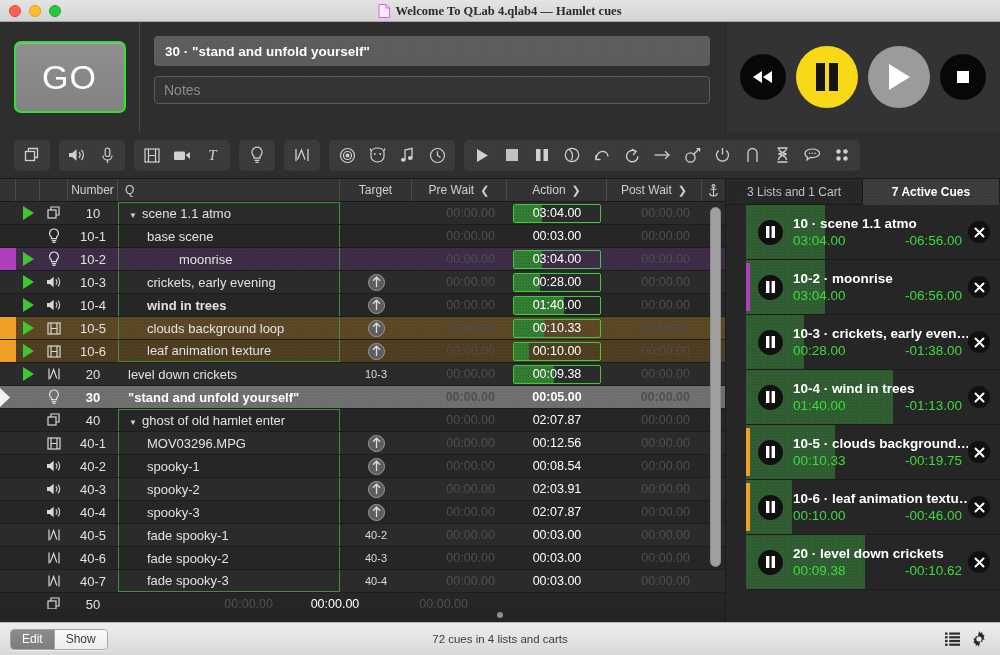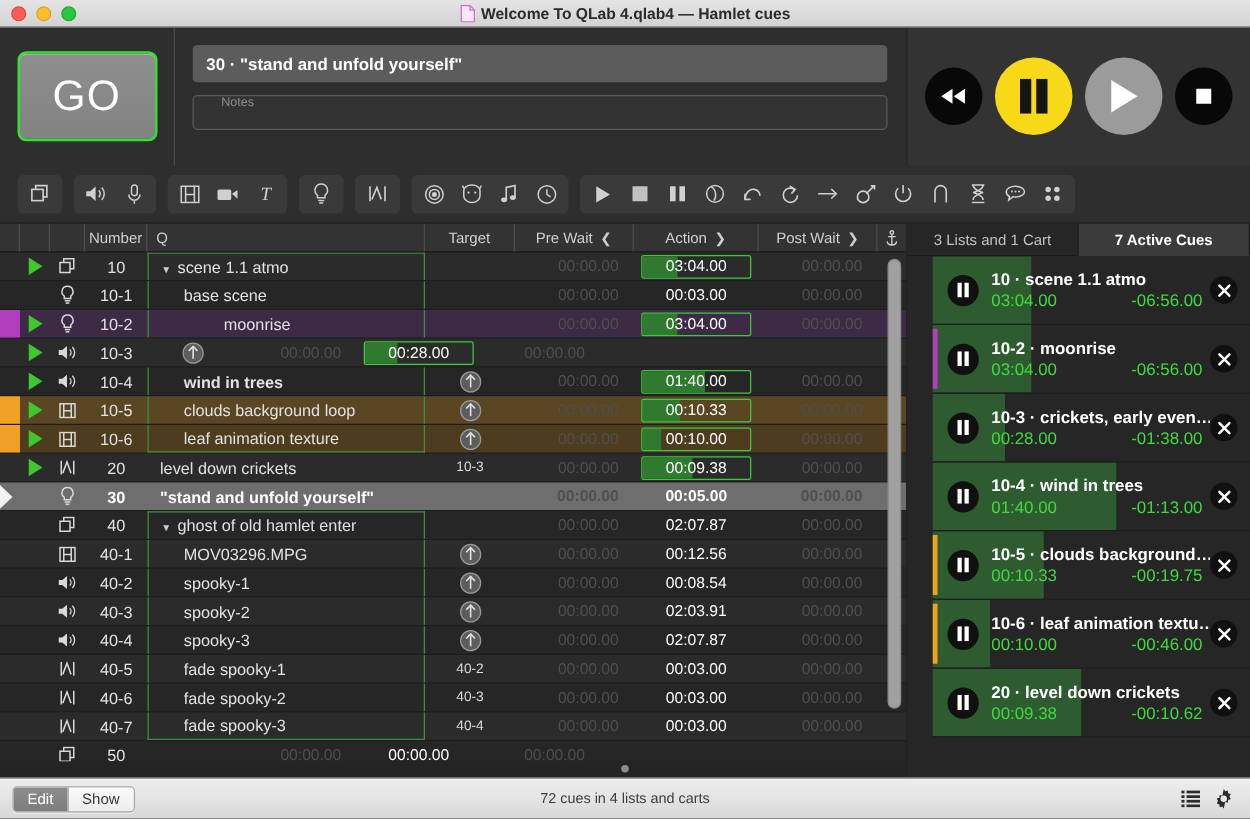--- a/index.html
+++ b/index.html
@@ -12,21 +12,21 @@
   }
 
   
   .window { width: 1000px; height: 655px; position: relative; background: #2b2b2b; display: flex; flex-direction: column; }
 
   
   .titlebar {
     height: 22px; flex: 0 0 22px;
     background: linear-gradient(#e4e4e4, #d3d3d3);
     border-bottom: 1px solid #a8a8a8;
-    display: flex; align-items: center; position: relative;
+    display: flex; align-items: center; position: relative; font-family: Liberation Serif, serif;
   }
   .traffic { display: flex; gap: 8px; padding-left: 9px; }
   .tl { width: 12px; height: 12px; border-radius: 50%; }
   .tl.red { background: #ff5f57; border: 1px solid #e0443e; }
   .tl.yellow { background: #ffbd2e; border: 1px solid #dea123; }
   .tl.green { background: #28c940; border: 1px solid #1aab29; }
   .title-center {
     position: absolute; left: 0; right: 0; top: 0; height: 22px;
     display: flex; align-items: center; justify-content: center; gap: 5px;
     font-size: 12.5px; color: #2a2a2a; font-weight: bold; pointer-events: none;
@@ -52,22 +52,22 @@
   .cuefield {
     height: 30px; border-radius: 4px; background: #5c5c5c;
     display: flex; align-items: center; padding: 0 11px;
     color: #ffffff; font-size: 13.5px; font-weight: bold;
     background-image: radial-gradient(rgba(255,255,255,.05) 0.5px, transparent 0.5px);
     background-size: 3px 3px;
   }
   .notesfield {
     margin-top: 10px; height: 28px; border-radius: 4px;
     background: #333333; border: 1px solid #5a5a5a;
-    display: flex; align-items: flex-start; padding: 0 22px;
-    color: #8d8d8d; font-size: 10px;
+    display: flex; align-items: center; padding: 0 9px;
+    color: #8d8d8d; font-size: 14px;
     background-image: radial-gradient(rgba(255,255,255,.035) 0.5px, transparent 0.5px);
     background-size: 3px 3px;
   }
 
   .transport-pane {
     width: 275px; flex: 0 0 275px; background: #333333;
     display: flex; align-items: center; justify-content: center; gap: 10px;
     border-left: 1px solid #242424;
   }
   .tbtn { border-radius: 50%; display: flex; align-items: center; justify-content: center; }
@@ -597,20 +597,23 @@
               <div class="cell col-go ctr">
                 <div class="gotri"></div>
               </div>
               <div class="cell col-type ctr typeicon">
                 <svg width="17" height="14" viewBox="0 0 17 14">
                   <path d="M1 5h2.8L7.6 1.8v10.4L3.8 9H1z" fill="#d8d8d8"></path>
                   <path d="M9.8 4.5a3.6 3.6 0 010 5M11.9 2.6a6.3 6.3 0 010 8.8" fill="none" stroke="#d8d8d8" stroke-width="1.1"></path>
                 </svg>
               </div>
               <div class="cell col-num ctr">10-3</div>
+              <div class="cell col-q" style="border-left: 1px solid rgb(62, 143, 62); border-right: 1px solid rgb(62, 143, 62);">
+                <span class="qname indent">crickets, early evening</span>
+              </div>
               <div class="cell col-target ctr">
                 <div class="tgt-arrow">
                   <svg width="11" height="12" viewBox="0 0 11 12" fill="none" stroke="#e0e0e0" stroke-width="1.3">
                     <path d="M5.5 11V1.5"></path>
                     <path d="M2 4.8L5.5 1.2 9 4.8"></path>
                   </svg>
                 </div>
               </div>
               <div class="cell col-prew rgt">
                 <span class="timecell dim">00:00.00</span>

